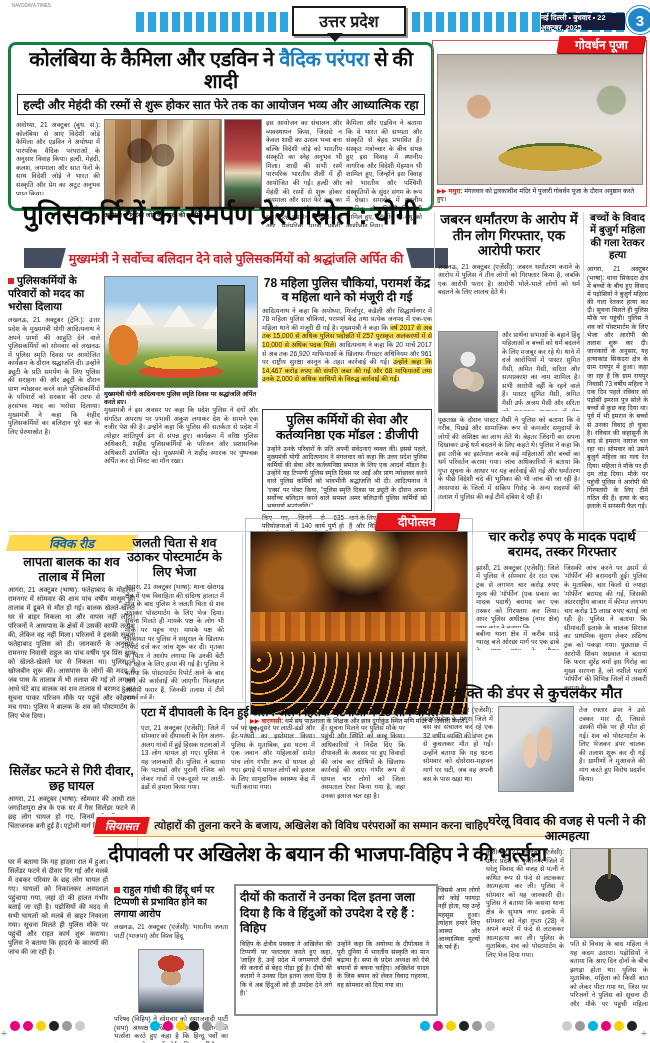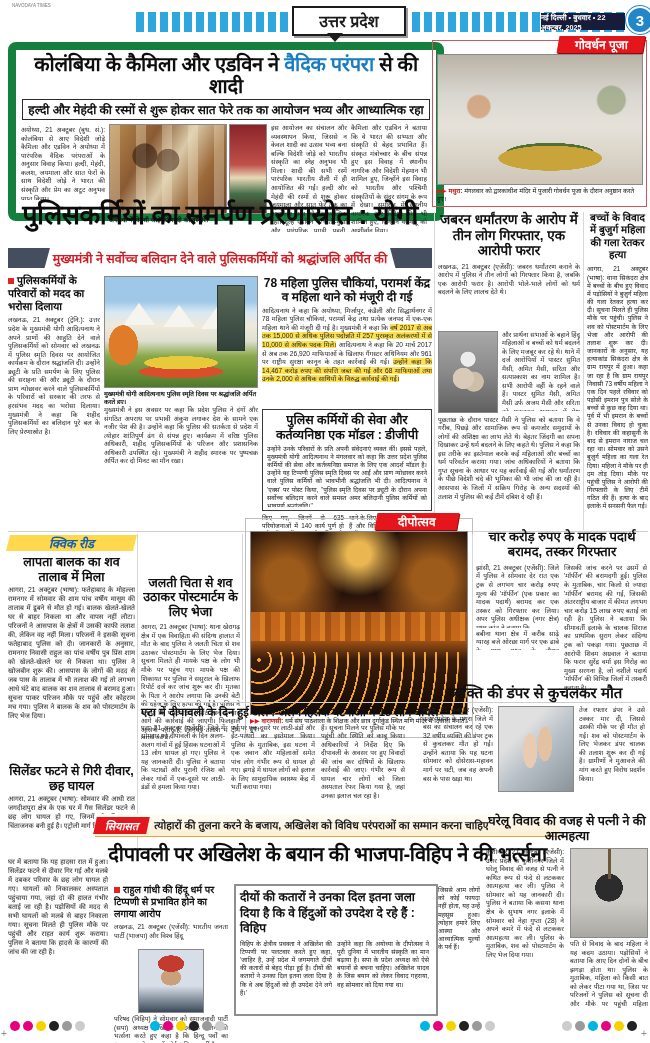--- a/index.html
+++ b/index.html
@@ -19,21 +19,21 @@
   .brand-box{background:#e8232a;border:1px solid #7a0f12;box-shadow:inset 0 0 0 2px #fff;
              color:#fff;font-weight:800;font-size:16px;display:flex;align-items:center;justify-content:center;}
   .stripes{background:repeating-linear-gradient(90deg,#2fa6dd 0 8px,#ffffff 8px 12px);}
   .edition-box{background:#fff;border:2px solid #1b1b1b;font-weight:800;font-size:16px;
                display:flex;align-items:center;justify-content:center;box-shadow:2px 2px 0 #9a9a9a;margin-left:9px;}
   .edition-ptr{width:0;height:0;border-left:8px solid transparent;border-right:8px solid transparent;border-top:9px solid #1b1b1b;}
   .date-box{background:#161c3a;color:#fff;font-size:7.3px;font-weight:bold;display:flex;align-items:center;justify-content:center;}
   .page-circle{background:#2386c8;border:2px solid #fff;box-shadow:0 0 0 1px #2386c8;border-radius:50%;
                color:#fff;font-weight:800;font-size:15px;display:flex;align-items:center;justify-content:center;}
   
-  .wed-box{border:8px solid #15803d;border-radius:8px;}
+  .wed-box{border:3px solid #15803d;border-radius:8px;}
   .wed-head{font-size:20px;font-weight:800;letter-spacing:-0.3px;text-align:center;line-height:1.1;color:#0d0d0d;}
   .wed-sub{border:1.6px solid #2b2b2b;font-size:12px;font-weight:800;text-align:center;padding:1px 2px;color:#101010;}
   .gov-box{border:1.4px solid #d4555a;}
   .red-tab{background:#e4151b;color:#fff;font-weight:800;text-align:center;transform:skew(-10deg);
            box-shadow:1px 1px 0 #8a0c0f;display:flex;align-items:center;justify-content:center;}
   .red-tab>span{transform:skew(10deg);}
   .yogi-head{font-size:27px;font-weight:800;text-align:center;letter-spacing:-0.5px;color:#0b0b0b;line-height:1;}
   .yogi-banner{background:
       linear-gradient(105deg,#454e5e 0 40px,rgba(0,0,0,0) 41px),
       linear-gradient(-105deg,#454e5e 0 40px,rgba(0,0,0,0) 41px),#ffffff;
@@ -147,21 +147,21 @@
         <span>गोवर्धन पूजा</span>
       </div>
     <div class="photo ph-gov" style="position:absolute;left:4px;top:13px;width:204px;height:129px;"></div>
     <div class="cap" style="position:absolute;left:4px;top:146px;width:204px;height:16px;font-weight:normal;font-size:6.3px;">
       <span class="arrows">▶▶</span>
       <span class="cap-city">मथुरा:</span><span> मंगलवार को द्वारकाधीश मंदिर में पुजारी गोवर्धन पूजा के दौरान अनुष्ठान करते हुए।</span>
     </div>
   </div>
 
   <div class="abs yogi-head" style="left:8px;top:202px;width:424px;">पुलिसकर्मियों का समर्पण प्रेरणास्रोत : योगी</div>
-  <div class="abs yogi-banner" style="left:8px;top:248px;width:424px;height:20px;">
+  <div class="abs yogi-banner" style="left:24px;top:248px;width:424px;height:20px;">
     <span>मुख्यमंत्री ने सर्वोच्च बलिदान देने वाले पुलिसकर्मियों को श्रद्धांजलि अर्पित की</span>
   </div>
   <div class="abs" style="left:8px;top:274px;width:92px;">
     <div class="blue-head" style="font-size:10.5px;color:#0d0d0d;"><span class="sq"></span><span>पुलिसकर्मियों के परिवारों को मदद का भरोसा दिलाया</span></div>
     <div class="sm-txt" style="height:212px;margin-top:3px;">लखनऊ, 21 अक्टूबर (ट्रेनि.): उत्तर प्रदेश के मुख्यमंत्री योगी आदित्यनाथ ने अपने प्राणों की आहुति देने वाले पुलिसकर्मियों को सोमवार को लखनऊ में पुलिस स्मृति दिवस पर आयोजित कार्यक्रम के दौरान श्रद्धांजलि दी। उन्होंने ड्यूटी के प्रति समर्पण के लिए पुलिस की सराहना की और ड्यूटी के दौरान प्राण न्योछावर करने वाले पुलिसकर्मियों के परिवारों को सरकार की तरफ से हरसंभव मदद का भरोसा दिलाया। मुख्यमंत्री ने कहा कि शहीद पुलिसकर्मियों का बलिदान पूरे बल के लिए प्रेरणास्रोत है।</div>
   </div>
   <div class="abs" style="left:104px;top:276px;width:154px;">
     <div class="photo ph-mem" style="width:152px;height:110px;">
       <div class="tent" style="left:18px;top:26px;"></div>
       <div class="tent" style="left:58px;top:28px;"></div>
@@ -209,21 +209,21 @@
   <div class="abs rule-v" style="left:137px;top:534px;height:320px;"></div>
   <div class="abs qr-band" style="left:8px;top:535px;width:127px;height:16px;">
       <span>क्विक रीड</span>
     </div>
   <div class="abs box-head" style="left:8px;top:555px;width:127px;font-size:12.5px;text-align:center;">लापता बालक का शव तालाब में मिला</div>
   <div class="abs body-txt" style="left:8px;top:586px;width:127px;height:174px;font-size:6.8px;">आगरा, 21 अक्टूबर (भाषा): फतेहाबाद के मोहल्ला रामनगर में सोमवार की शाम पांच वर्षीय मासूम की तालाब में डूबने से मौत हो गई। बालक खेलते-खेलते घर से बाहर निकला था और वापस नहीं लौटा। परिजनों ने आसपास के क्षेत्रों में उसकी काफी तलाश की, लेकिन वह नहीं मिला। परिजनों ने इसकी सूचना फतेहाबाद पुलिस को दी। जानकारों के अनुसार, रामनगर निवासी राहुल का पांच वर्षीय पुत्र प्रिंस शाम को खेलते-खेलते घर से निकला था। पुलिस ने खोजबीन शुरू की। आसपास के लोगों की मदद से जब पास के तालाब में भी तलाश की गई तो लगभग आधे घंटे बाद बालक का शव तालाब से बरामद हुआ। सूचना पाकर परिजन मौके पर पहुंचे और कोहराम मच गया। पुलिस ने बालक के शव को पोस्टमार्टम के लिए भेज दिया।</div>
   <div class="abs box-head" style="left:8px;top:764px;width:127px;font-size:12.5px;text-align:center;">सिलेंडर फटने से गिरी दीवार, छह घायल</div>
   <div class="abs body-txt" style="left:8px;top:795px;width:127px;height:60px;font-size:6.8px;">आगरा, 21 अक्टूबर (भाषा): सोमवार की आधी रात जगदीशपुरा क्षेत्र के एक घर में गैस सिलेंडर फटने से छह लोग घायल हो गए, जिनमें दो की हालत चिंताजनक बनी हुई है। एट्रोली मार्ग स्थित</div>
   <div class="abs body-txt" style="left:8px;top:858px;width:100px;height:152px;font-size:6.8px;">घर में बताया कि यह हादसा रात में हुआ। सिलेंडर फटने से दीवार गिर गई और मलबे में दबकर परिवार के छह लोग घायल हो गए। घायलों को निकालकर अस्पताल पहुंचाया गया, जहां दो की हालत गंभीर बताई जा रही है। पड़ोसियों की मदद से सभी घायलों को मलबे से बाहर निकाला गया। सूचना मिलते ही पुलिस मौके पर पहुंची और राहत कार्य शुरू कराया। पुलिस ने बताया कि हादसे के कारणों की जांच की जा रही है।</div>
 
-  <div class="abs" style="left:141px;top:536px;width:99px;margin-top:40px;">
+  <div class="abs" style="left:125px;top:536px;width:99px;">
     <div class="box-head" style="font-size:12.5px;text-align:center;line-height:1.15;">जलती चिता से शव उठाकर पोस्टमार्टम के लिए भेजा</div>
     <div class="sm-txt" style="height:116px;margin-top:4px;">आगरा, 21 अक्टूबर (भाषा): थाना खेरागढ़ क्षेत्र में एक विवाहिता की संदिग्ध हालात में मौत के बाद पुलिस ने जलती चिता से शव उठाकर पोस्टमार्टम के लिए भेज दिया। सूचना मिलते ही मायके पक्ष के लोग भी मौके पर पहुंच गए। मायके पक्ष की शिकायत पर पुलिस ने ससुराल के खिलाफ रिपोर्ट दर्ज कर जांच शुरू कर दी। मृतका के पिता ने आरोप लगाया कि उनकी बेटी की दहेज के लिए हत्या की गई है। पुलिस ने बताया कि पोस्टमार्टम रिपोर्ट आने के बाद आगे की कार्रवाई की जाएगी। फिलहाल आरोपी फरार हैं, जिनकी तलाश में टीमें लगाई गई हैं।</div>
   </div>
   <div class="abs rule-v" style="left:242px;top:534px;height:166px;"></div>
 
   <div class="abs" style="left:245px;top:518px;width:226px;height:218px;border:1px solid #bdbdbd;">
     <div class="red-tab" style="position:absolute;right:14px;top:-6px;width:82px;height:17px;font-size:12px;z-index:2;">
         <span>दीपोत्सव</span>
       </div>
     <div class="photo ph-deep" style="position:absolute;left:4px;top:12px;width:216px;height:182px;">

